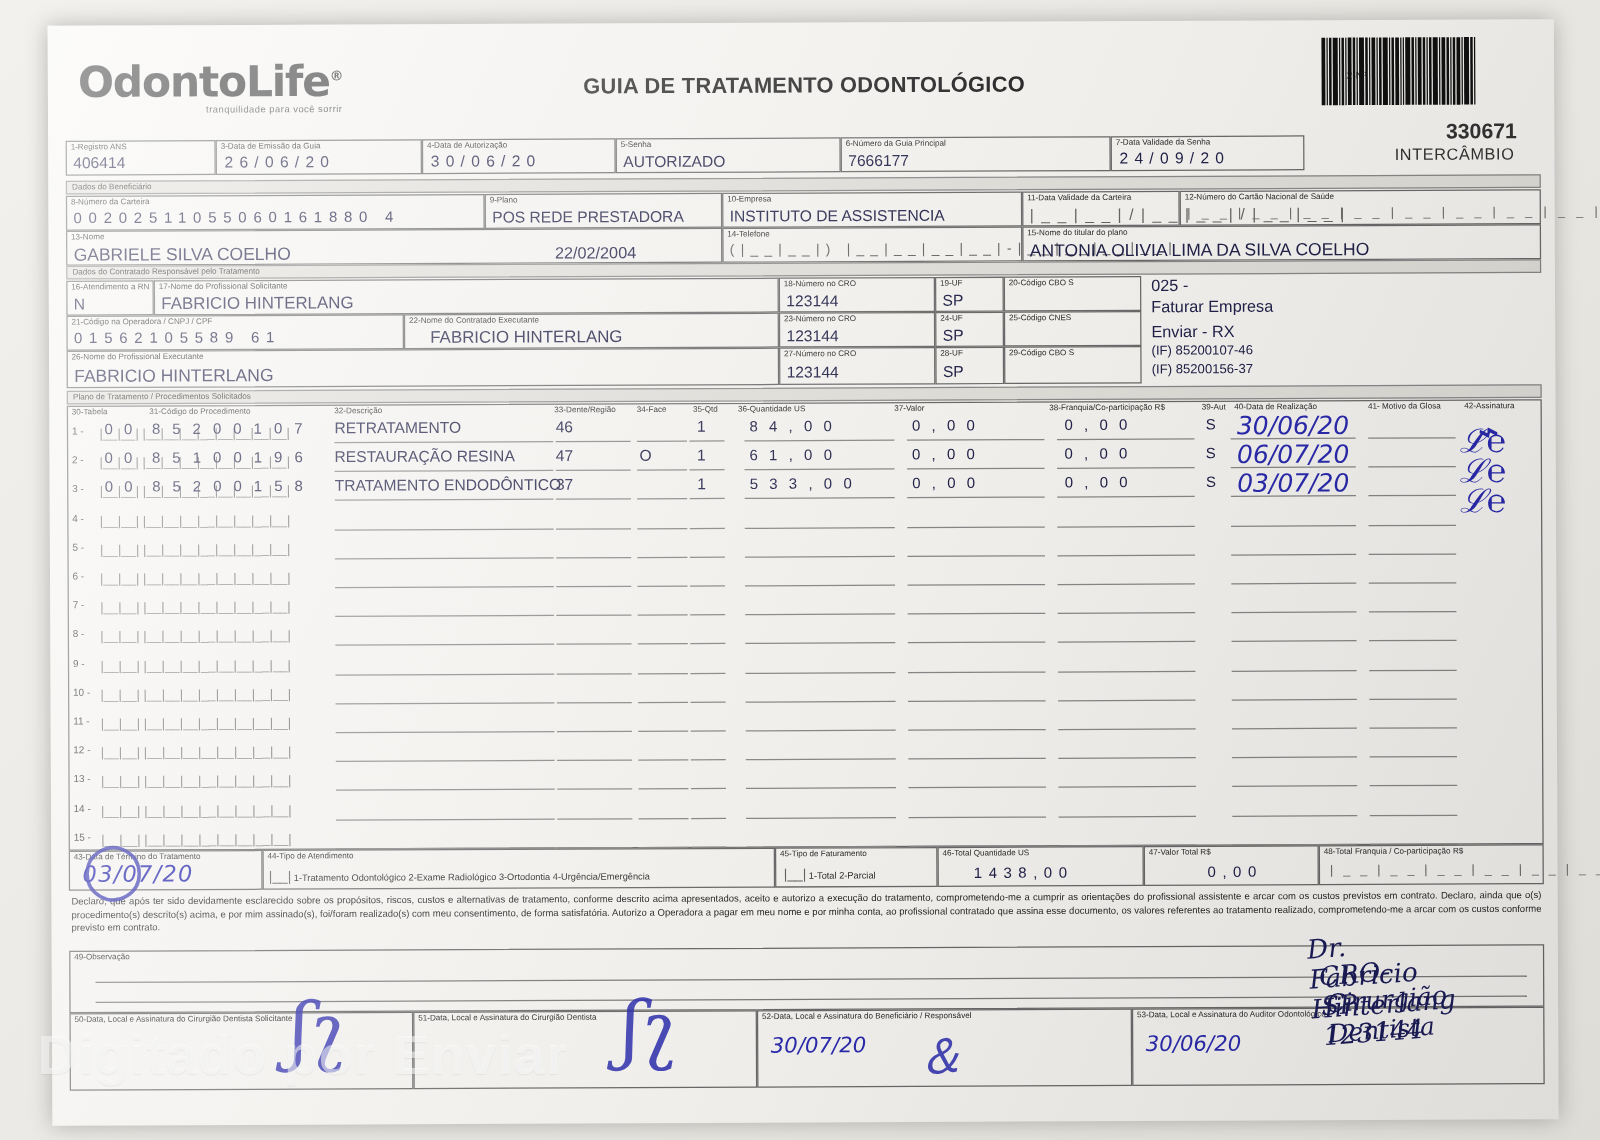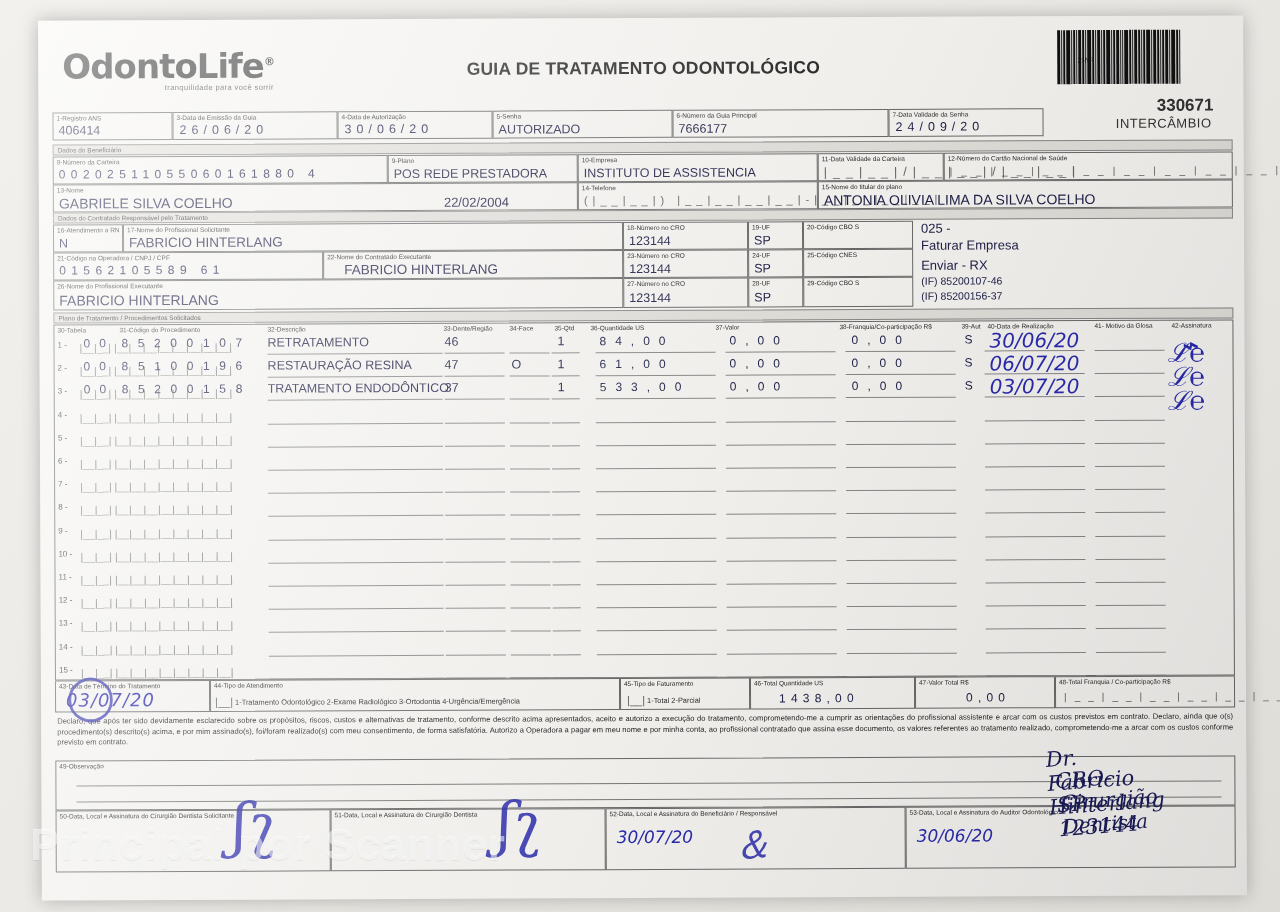--- a/index.html
+++ b/index.html
@@ -643,14 +643,14 @@
 
     <div class="stamp">
       <div style="position:absolute;left:950px;top:800px;font-size:21px;">Dr. Fabricio Hinterlang</div>
       <div style="position:absolute;left:958px;top:822px;font-size:21px;">CRO-SP 123144</div>
       <div style="position:absolute;left:962px;top:844px;font-size:20px;">Cirurgião Dentista</div>
     </div>
 
     <div class="shade"></div>
   </div>
 
-  <div class="wm">Principal por Scanner</div>
+  <div class="wm">Digitado por Enviar</div>
 </div>
 
 </body></html>

